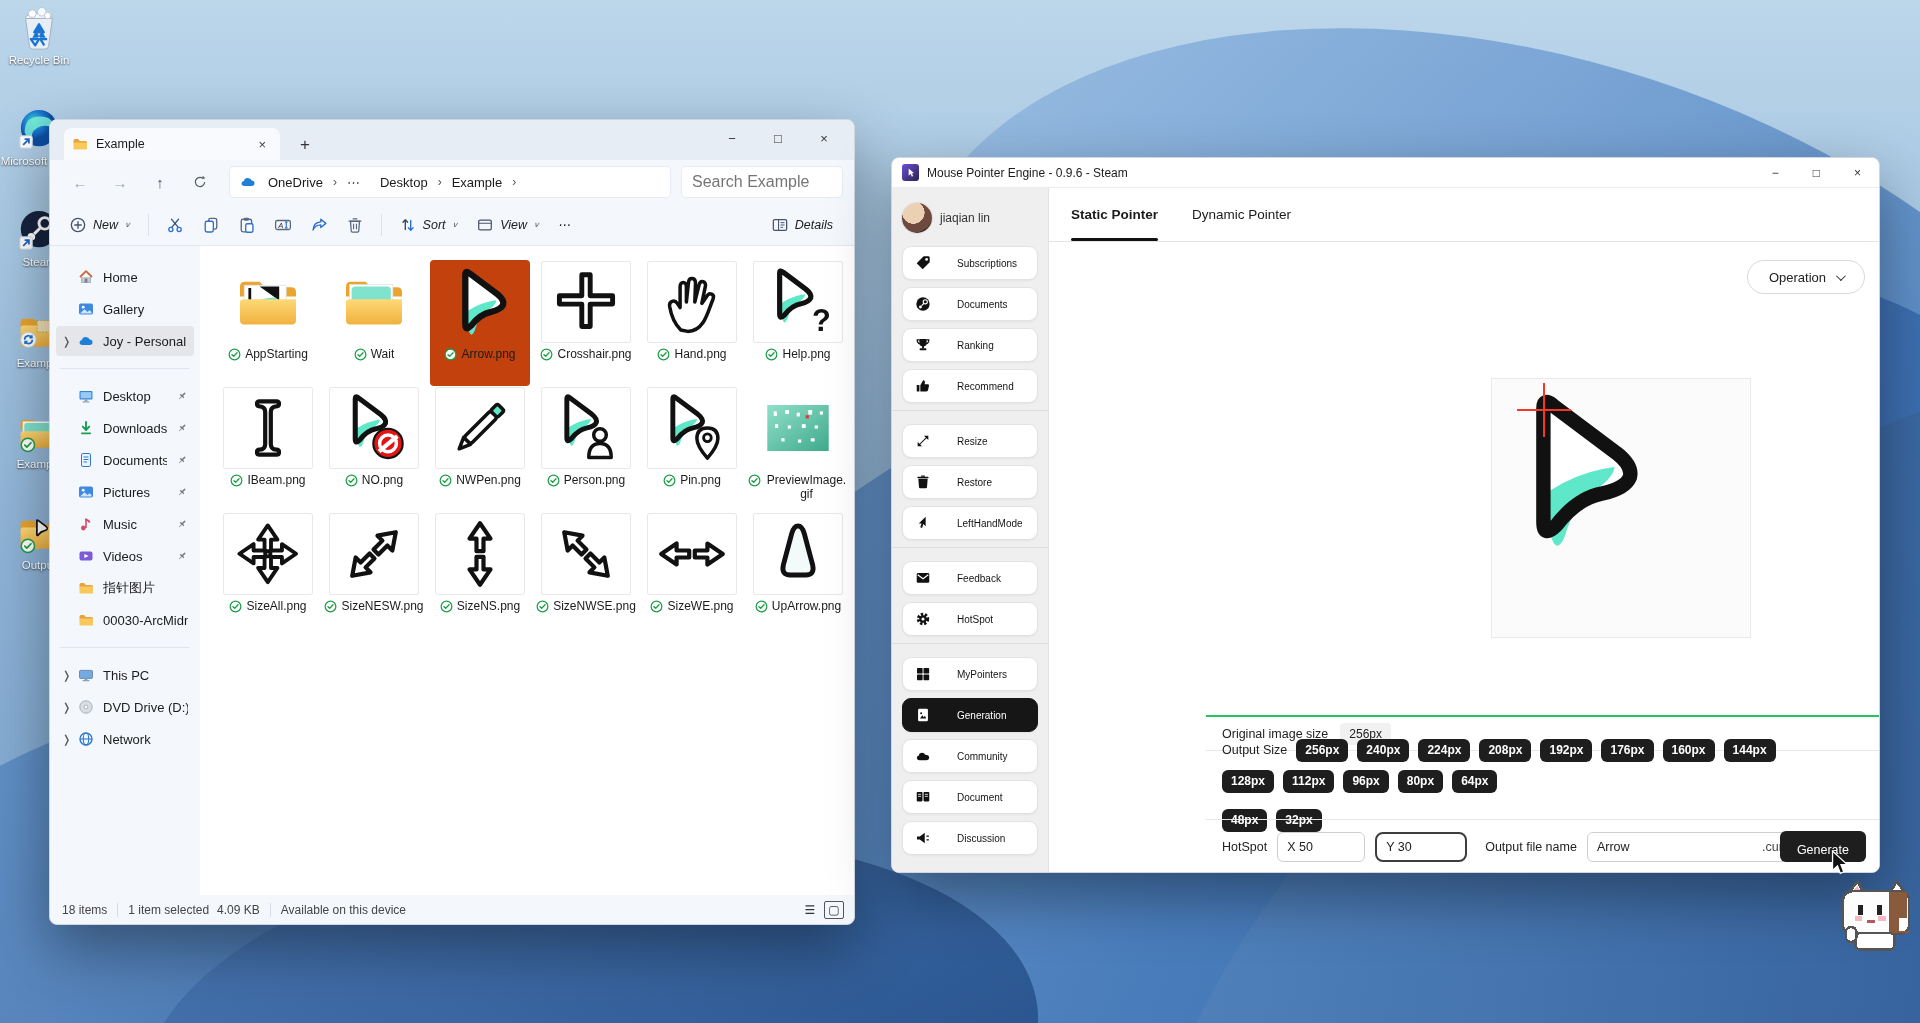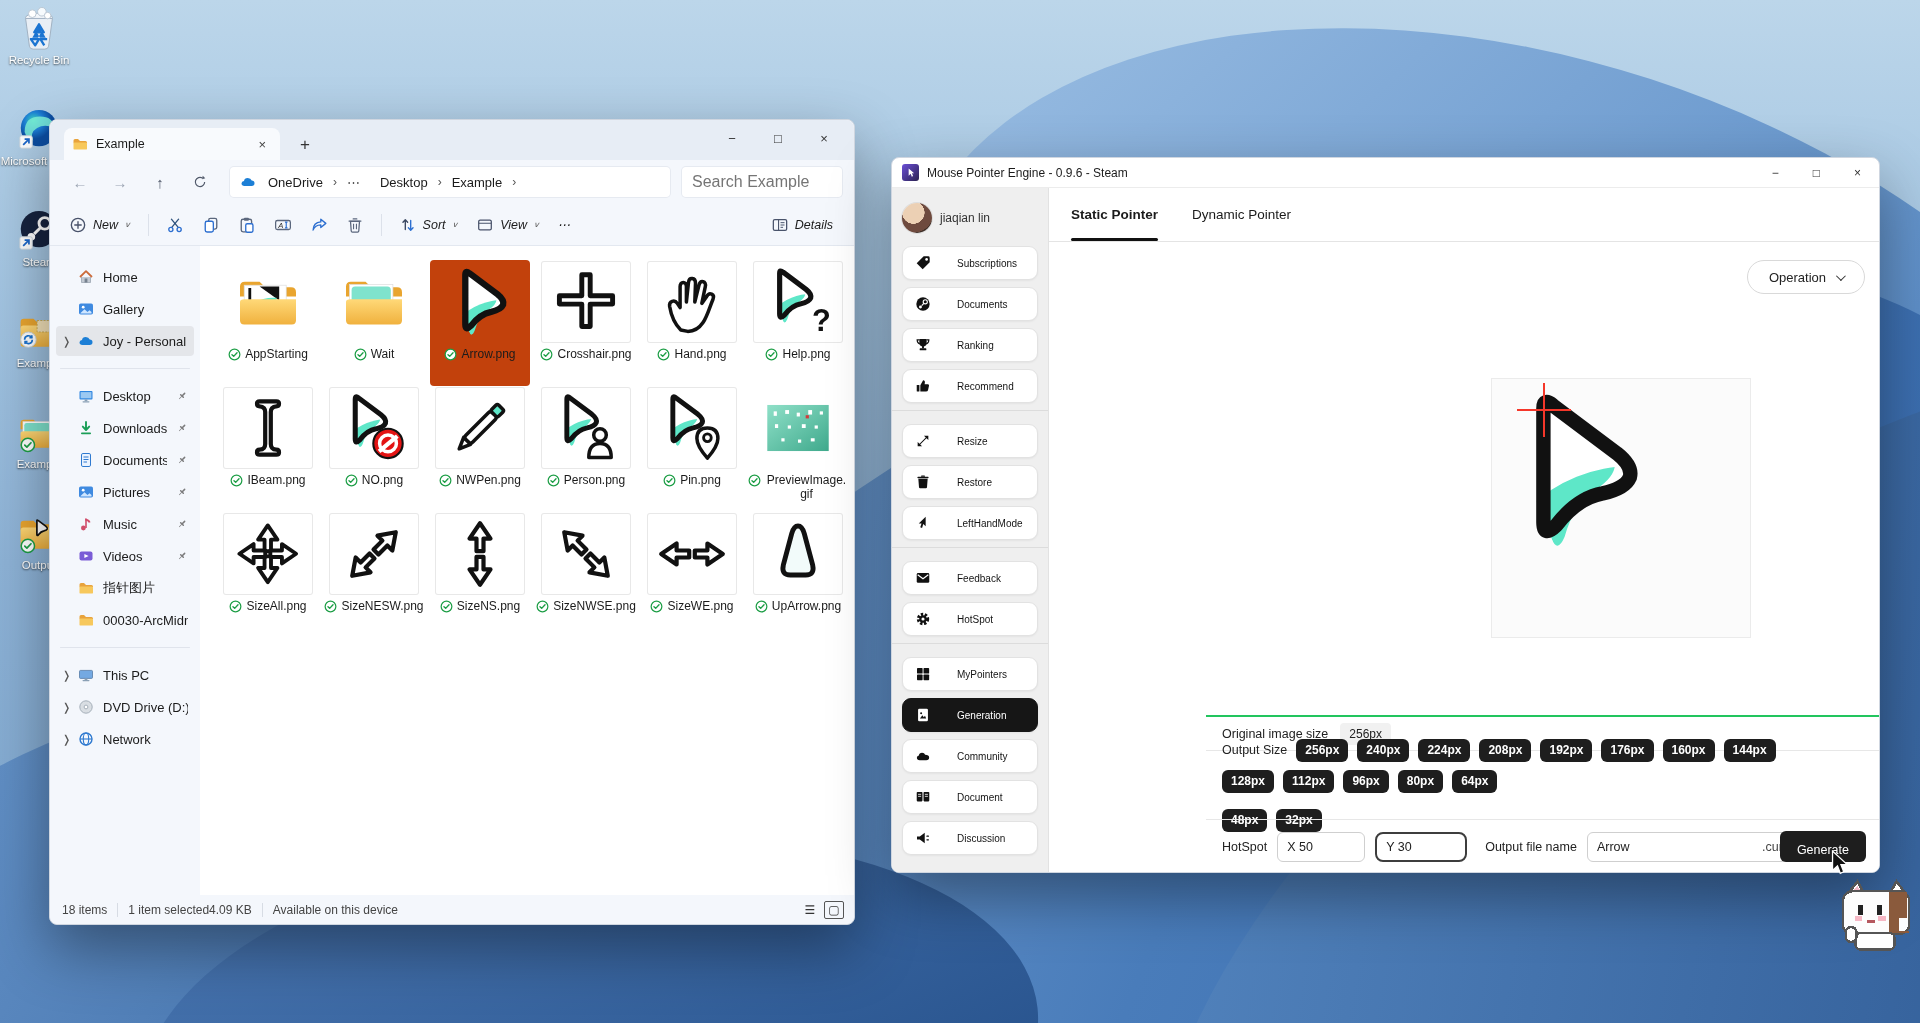--- a/index.html
+++ b/index.html
@@ -1085,21 +1085,21 @@
             </svg>
             <span>UpArrow.png</span>
           </div>
         </div>
       </div>
   </div>
   <div class="ex-status">
     <span>18 items</span>
     <div class="st-sep"></div>
     <span>1 item selected</span>
-    <span style="margin-left:0">4.09 KB</span>
+    <span style="margin-left:8px">4.09 KB</span>
     <div class="st-sep"></div>
     <span>Available on this device</span>
     <div class="st-right">
       <div class="vbtn">☰</div>
       <div class="vbtn on">▢</div>
     </div>
   </div>
 </div>
 
 <div class="win" id="steamapp">

